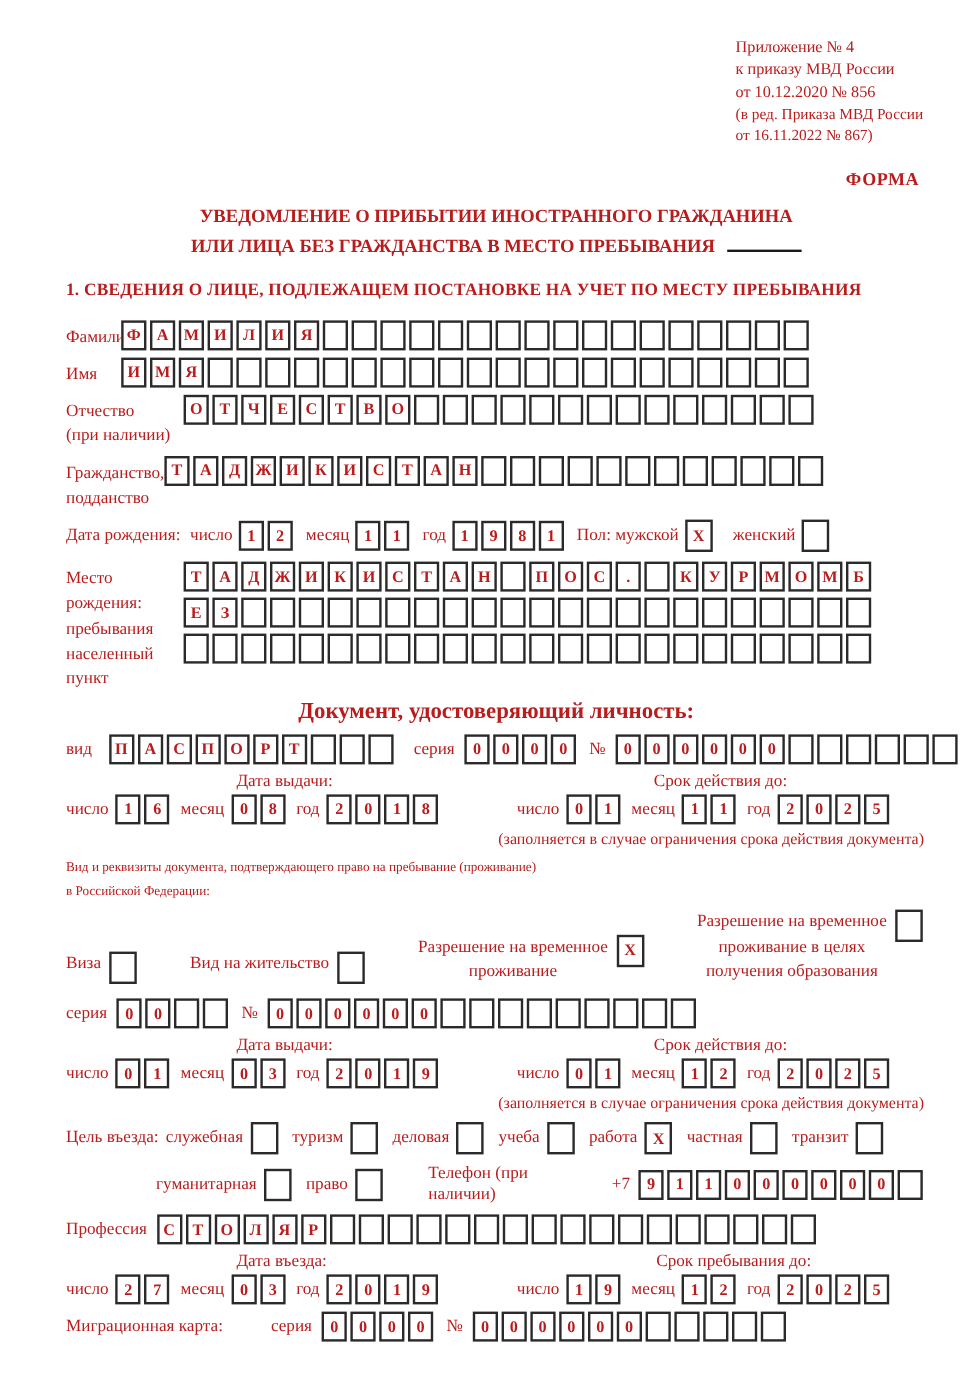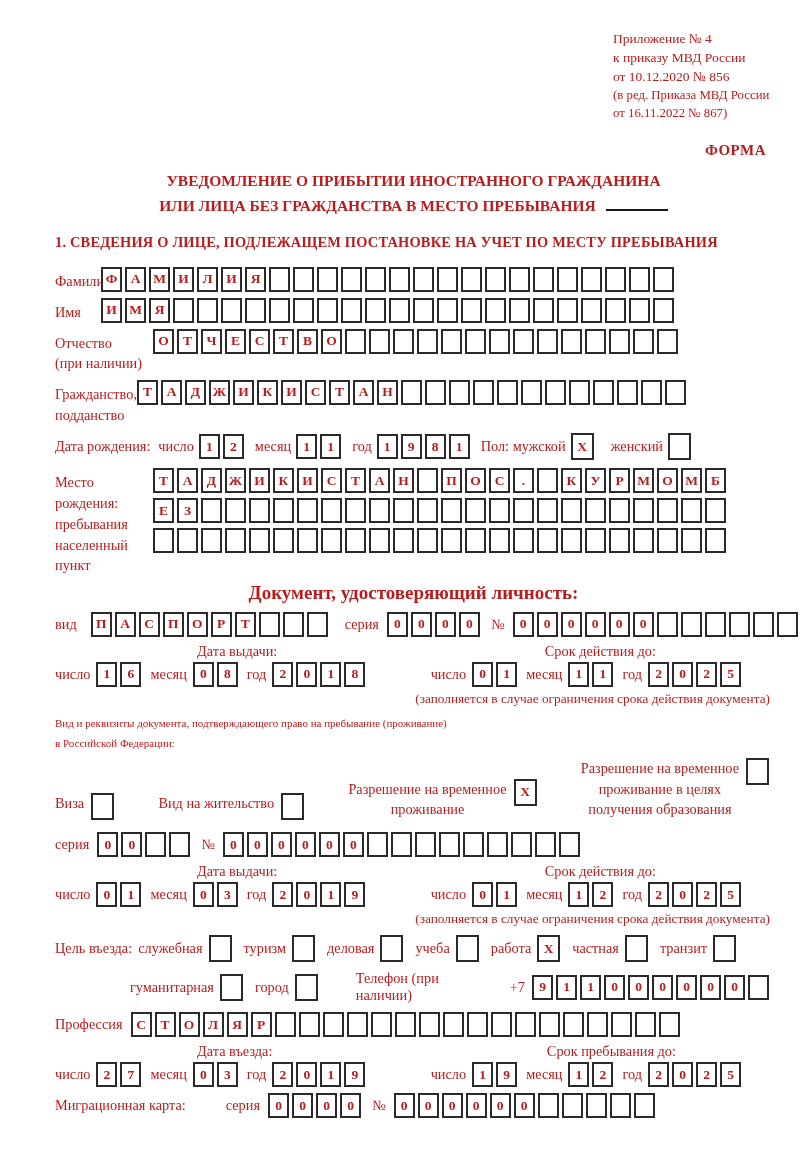--- a/index.html
+++ b/index.html
@@ -560,21 +560,21 @@
   </div>
 
   <div class="orow" style="margin-left:75px;">
     <span class="opt">
       <span>гуманитарная</span>
       <span class="cells cb">
           <span class="cell"></span>
         </span>
     </span>
     <span class="opt">
-      <span>город</span>
+      <span>право</span>
       <span class="cells cb">
           <span class="cell"></span>
         </span>
     </span>
     <span style="margin:0 14px 0 26px;">Телефон (при наличии)</span>
     <span style="margin-right:7px;">+7</span>
     <span class="cells">
         <span class="cell filled">9</span>
         <span class="cell filled">1</span>
         <span class="cell filled">1</span>

